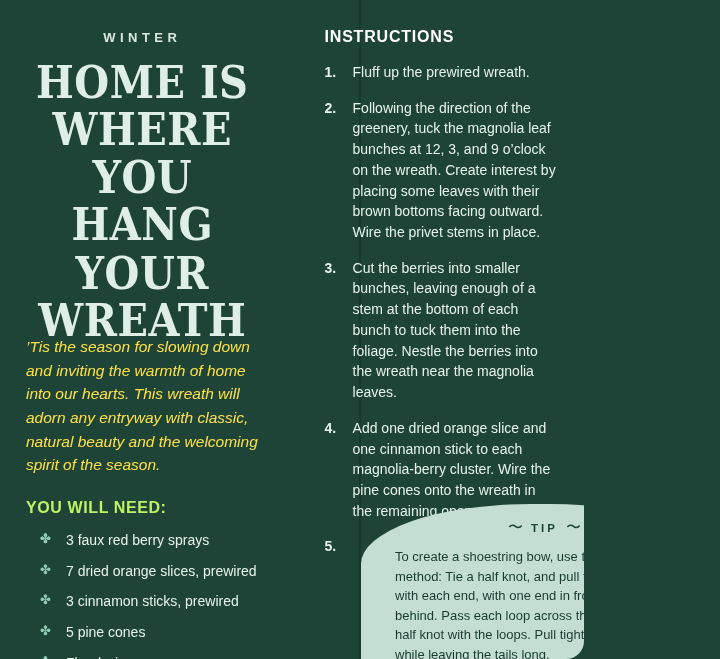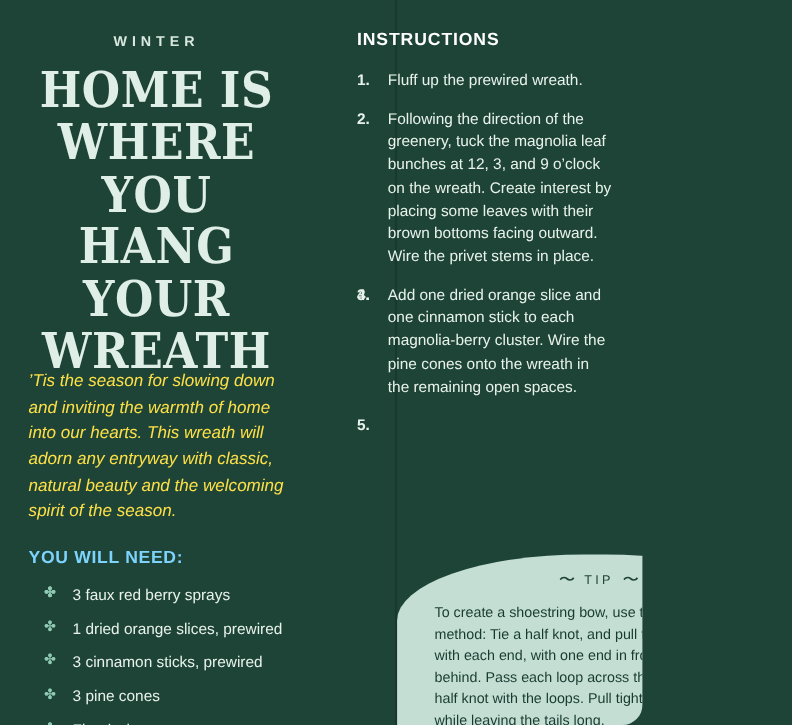--- a/index.html
+++ b/index.html
@@ -61,21 +61,21 @@
   }
   .intro {
     color: #fde047;
     font-family: Liberation Sans, sans-serif;
     font-style: italic;
     font-size: 15.5px;
     line-height: 1.52;
     margin: 22px 2px 22px 2px;
   }
   .need-title {
-    color: #7dd3fc;
+    color: #bef264;
     font-size: 16px;
     font-weight: bold;
     letter-spacing: 0.6px;
     margin: 0 0 14px 2px;
   }
   ul.needs {
     list-style: none;
     margin: 0;
     padding: 0 0 0 16px;
   }
@@ -147,21 +147,21 @@
   .tip-head {
     display: flex;
     align-items: center;
     justify-content: center;
     gap: 8px;
     margin: 2px 0 12px 0;
   }
   .tip-head .label {
     color: #1e4437;
     font-size: 11.5px;
-    font-weight: normal;
+    font-weight: bold;
     letter-spacing: 3px;
   }
   .flourish {
     color: #1e4437;
     font-size: 15px;
     line-height: 1;
     font-family: "DejaVu Serif", serif;
   }
   .tip-body {
     color: #183b30;
@@ -178,35 +178,35 @@
   <div class="divider"></div>
 
   <div class="left">
     <div class="season">WINTER</div>
     <h1 class="headline">HOME IS WHERE YOU HANG YOUR WREATH</h1>
     <p class="intro">’Tis the season for slowing down and inviting the warmth of home into our hearts. This wreath will adorn any entryway with classic, natural beauty and the welcoming spirit of the season.</p>
     <h2 class="need-title">YOU WILL NEED:</h2>
     <ul class="needs">
       <li><span class="bullet">✤</span></li>
       <li><span class="bullet">✤</span><span>3 faux red berry sprays</span></li>
-      <li><span class="bullet">✤</span><span>1 dried orange slices, prewired</span></li>
+      <li><span class="bullet">✤</span><span>7 dried orange slices, prewired</span></li>
       <li><span class="bullet">✤</span><span>3 cinnamon sticks, prewired</span></li>
-      <li><span class="bullet">✤</span><span>3 pine cones</span></li>
+      <li><span class="bullet">✤</span><span>5 pine cones</span></li>
       <li><span class="bullet">✤</span></li>
       <li><span class="bullet">✤</span><span>Floral wire</span></li>
 
     </ul>
   </div>
 
   <div class="right">
     <h2 class="inst-title">INSTRUCTIONS</h2>
     <ol class="steps">
       <li><span class="num">1.</span><span>Fluff up the prewired wreath.</span></li>
       <li><span class="num">2.</span><span>Following the direction of the greenery, tuck the magnolia leaf bunches at 12, 3, and 9 o’clock on the wreath. Create interest by placing some leaves with their brown bottoms facing outward. Wire the privet stems in place.</span></li>
-      <li><span class="num">3.</span></li>
+      <li><span class="num">3.</span><span>Cut the berries into smaller bunches, leaving enough of a stem at the bottom of each bunch to tuck them into the foliage. Nestle the berries into the wreath near the magnolia leaves.</span></li>
       <li><span class="num">4.</span><span>Add one dried orange slice and one cinnamon stick to each magnolia-berry cluster. Wire the pine cones onto the wreath in the remaining open spaces.</span></li>
       <li><span class="num">5.</span></li>
     </ol>
   </div>
 
   <div class="tip">
     <div class="tip-head">
       <span class="flourish">〜</span>
       <span class="label">TIP</span>
       <span class="flourish">〜</span>

